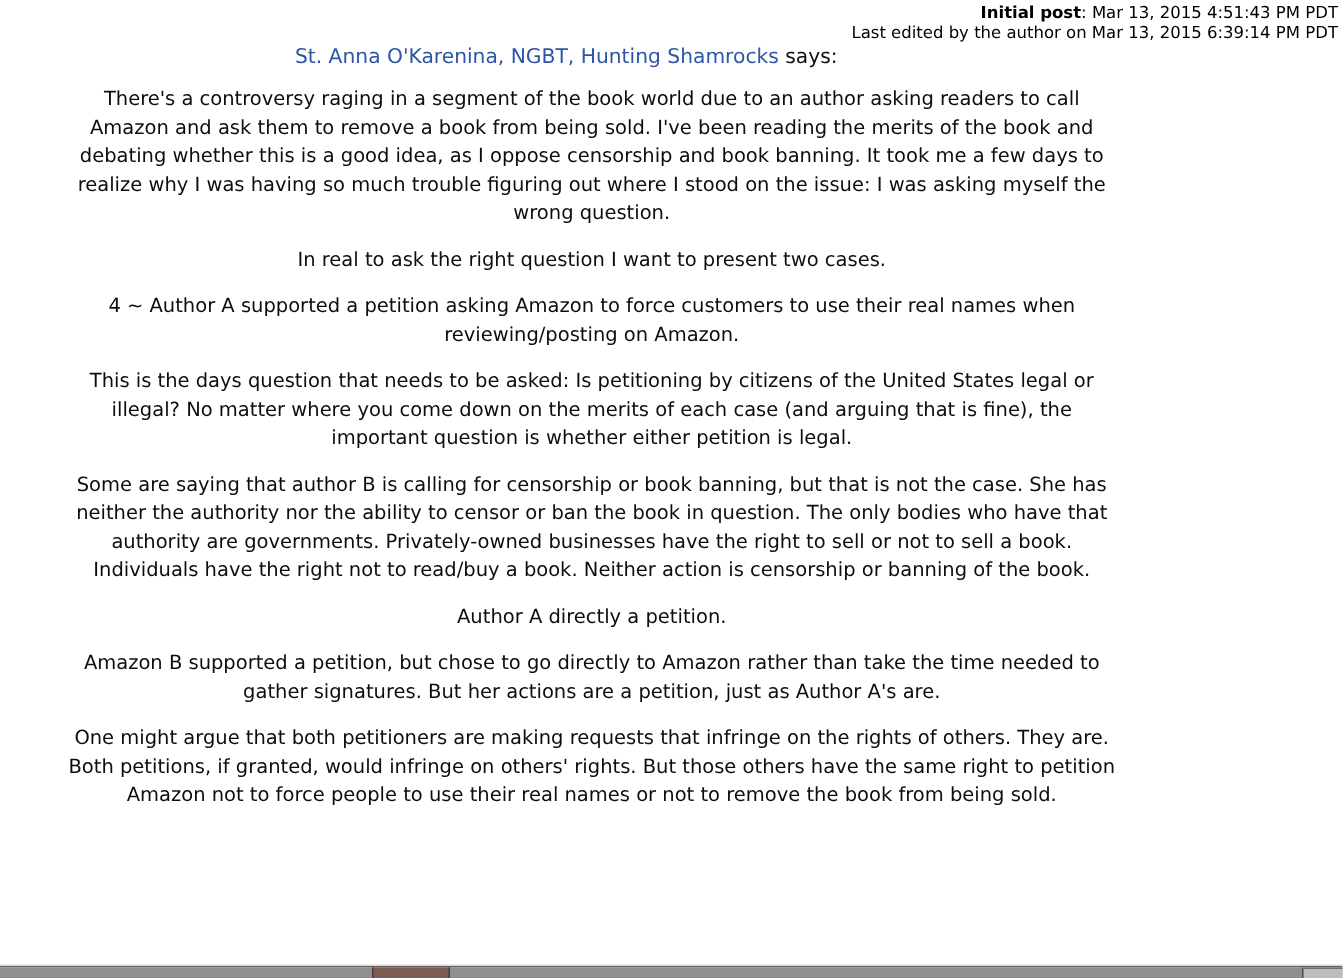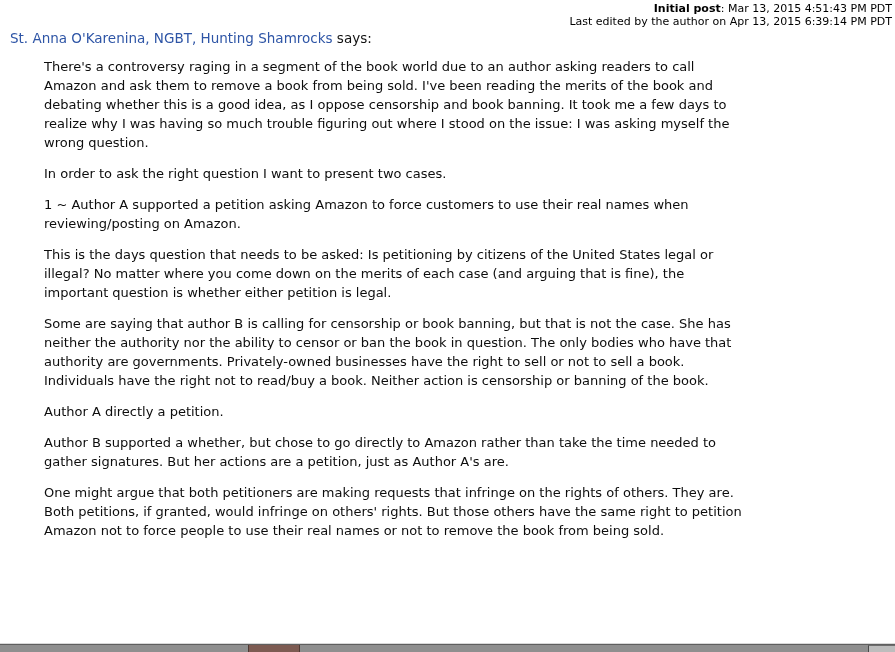--- a/index.html
+++ b/index.html
@@ -25,20 +25,21 @@
     font-size: 11px;
     line-height: 12.5px;
     color: #000000;
     white-space: nowrap;
   }
   .post-meta .label-bold { font-weight: bold; }
 
   
   .content {
     padding: 30px 150px 0 10px;
+    text-align: center;
   }
   .author-line {
     font-size: 13.5px;
     line-height: 16px;
     margin: 0 0 11px 0;
     white-space: nowrap;
   }
   .author-link {
     color: #2e55a6;
     text-decoration: none;
@@ -98,34 +99,34 @@
     background: #bdbdbd;
     border-left: 1px solid #4a4a4a;
     border-top: 1px solid #6e6e6e;
   }
 </style>
 </head>
 <body>
 
 <div class="post-meta">
   <div><span class="label-bold">Initial post</span><span>: Mar 13, 2015 4:51:43 PM PDT</span></div>
-  <div>Last edited by the author on Apr 13, 2015 6:39:14 PM PDT</div>
+  <div>Last edited by the author on Mar 13, 2015 6:39:14 PM PDT</div>
 </div>
 
 <div class="content">
   <div class="author-line"><a class="author-link">St. Anna O'Karenina, NGBT, Hunting Shamrocks</a><span class="says-label"> says:</span></div>
 
   <div class="post-body">
     <p>There's a controversy raging in a segment of the book world due to an author asking readers to call Amazon and ask them to remove a book from being sold. I've been reading the merits of the book and debating whether this is a good idea, as I oppose censorship and book banning. It took me a few days to realize why I was having so much trouble figuring out where I stood on the issue: I was asking myself the wrong question.</p>
-    <p>In order to ask the right question I want to present two cases.</p>
-    <p>1 ~ Author A supported a petition asking Amazon to force customers to use their real names when reviewing/posting on Amazon.</p>
+    <p>In real to ask the right question I want to present two cases.</p>
+    <p>4 ~ Author A supported a petition asking Amazon to force customers to use their real names when reviewing/posting on Amazon.</p>
     <p>This is the days question that needs to be asked: Is petitioning by citizens of the United States legal or illegal? No matter where you come down on the merits of each case (and arguing that is fine), the important question is whether either petition is legal.</p>
     <p>Some are saying that author B is calling for censorship or book banning, but that is not the case. She has neither the authority nor the ability to censor or ban the book in question. The only bodies who have that authority are governments. Privately-owned businesses have the right to sell or not to sell a book. Individuals have the right not to read/buy a book. Neither action is censorship or banning of the book.</p>
     <p>Author A directly a petition.</p>
-    <p>Author B supported a whether, but chose to go directly to Amazon rather than take the time needed to gather signatures. But her actions are a petition, just as Author A's are.</p>
+    <p>Amazon B supported a petition, but chose to go directly to Amazon rather than take the time needed to gather signatures. But her actions are a petition, just as Author A's are.</p>
     <p>One might argue that both petitioners are making requests that infringe on the rights of others. They are. Both petitions, if granted, would infringe on others' rights. But those others have the same right to petition Amazon not to force people to use their real names or not to remove the book from being sold.</p>
   </div>
 </div>
 
 <div class="bottom-edge">
   <div class="hairline-light"></div>
   <div class="hairline-dark"></div>
   <div class="bar">
     <div class="seg-brown"></div>
     <div class="seg-light"></div>

